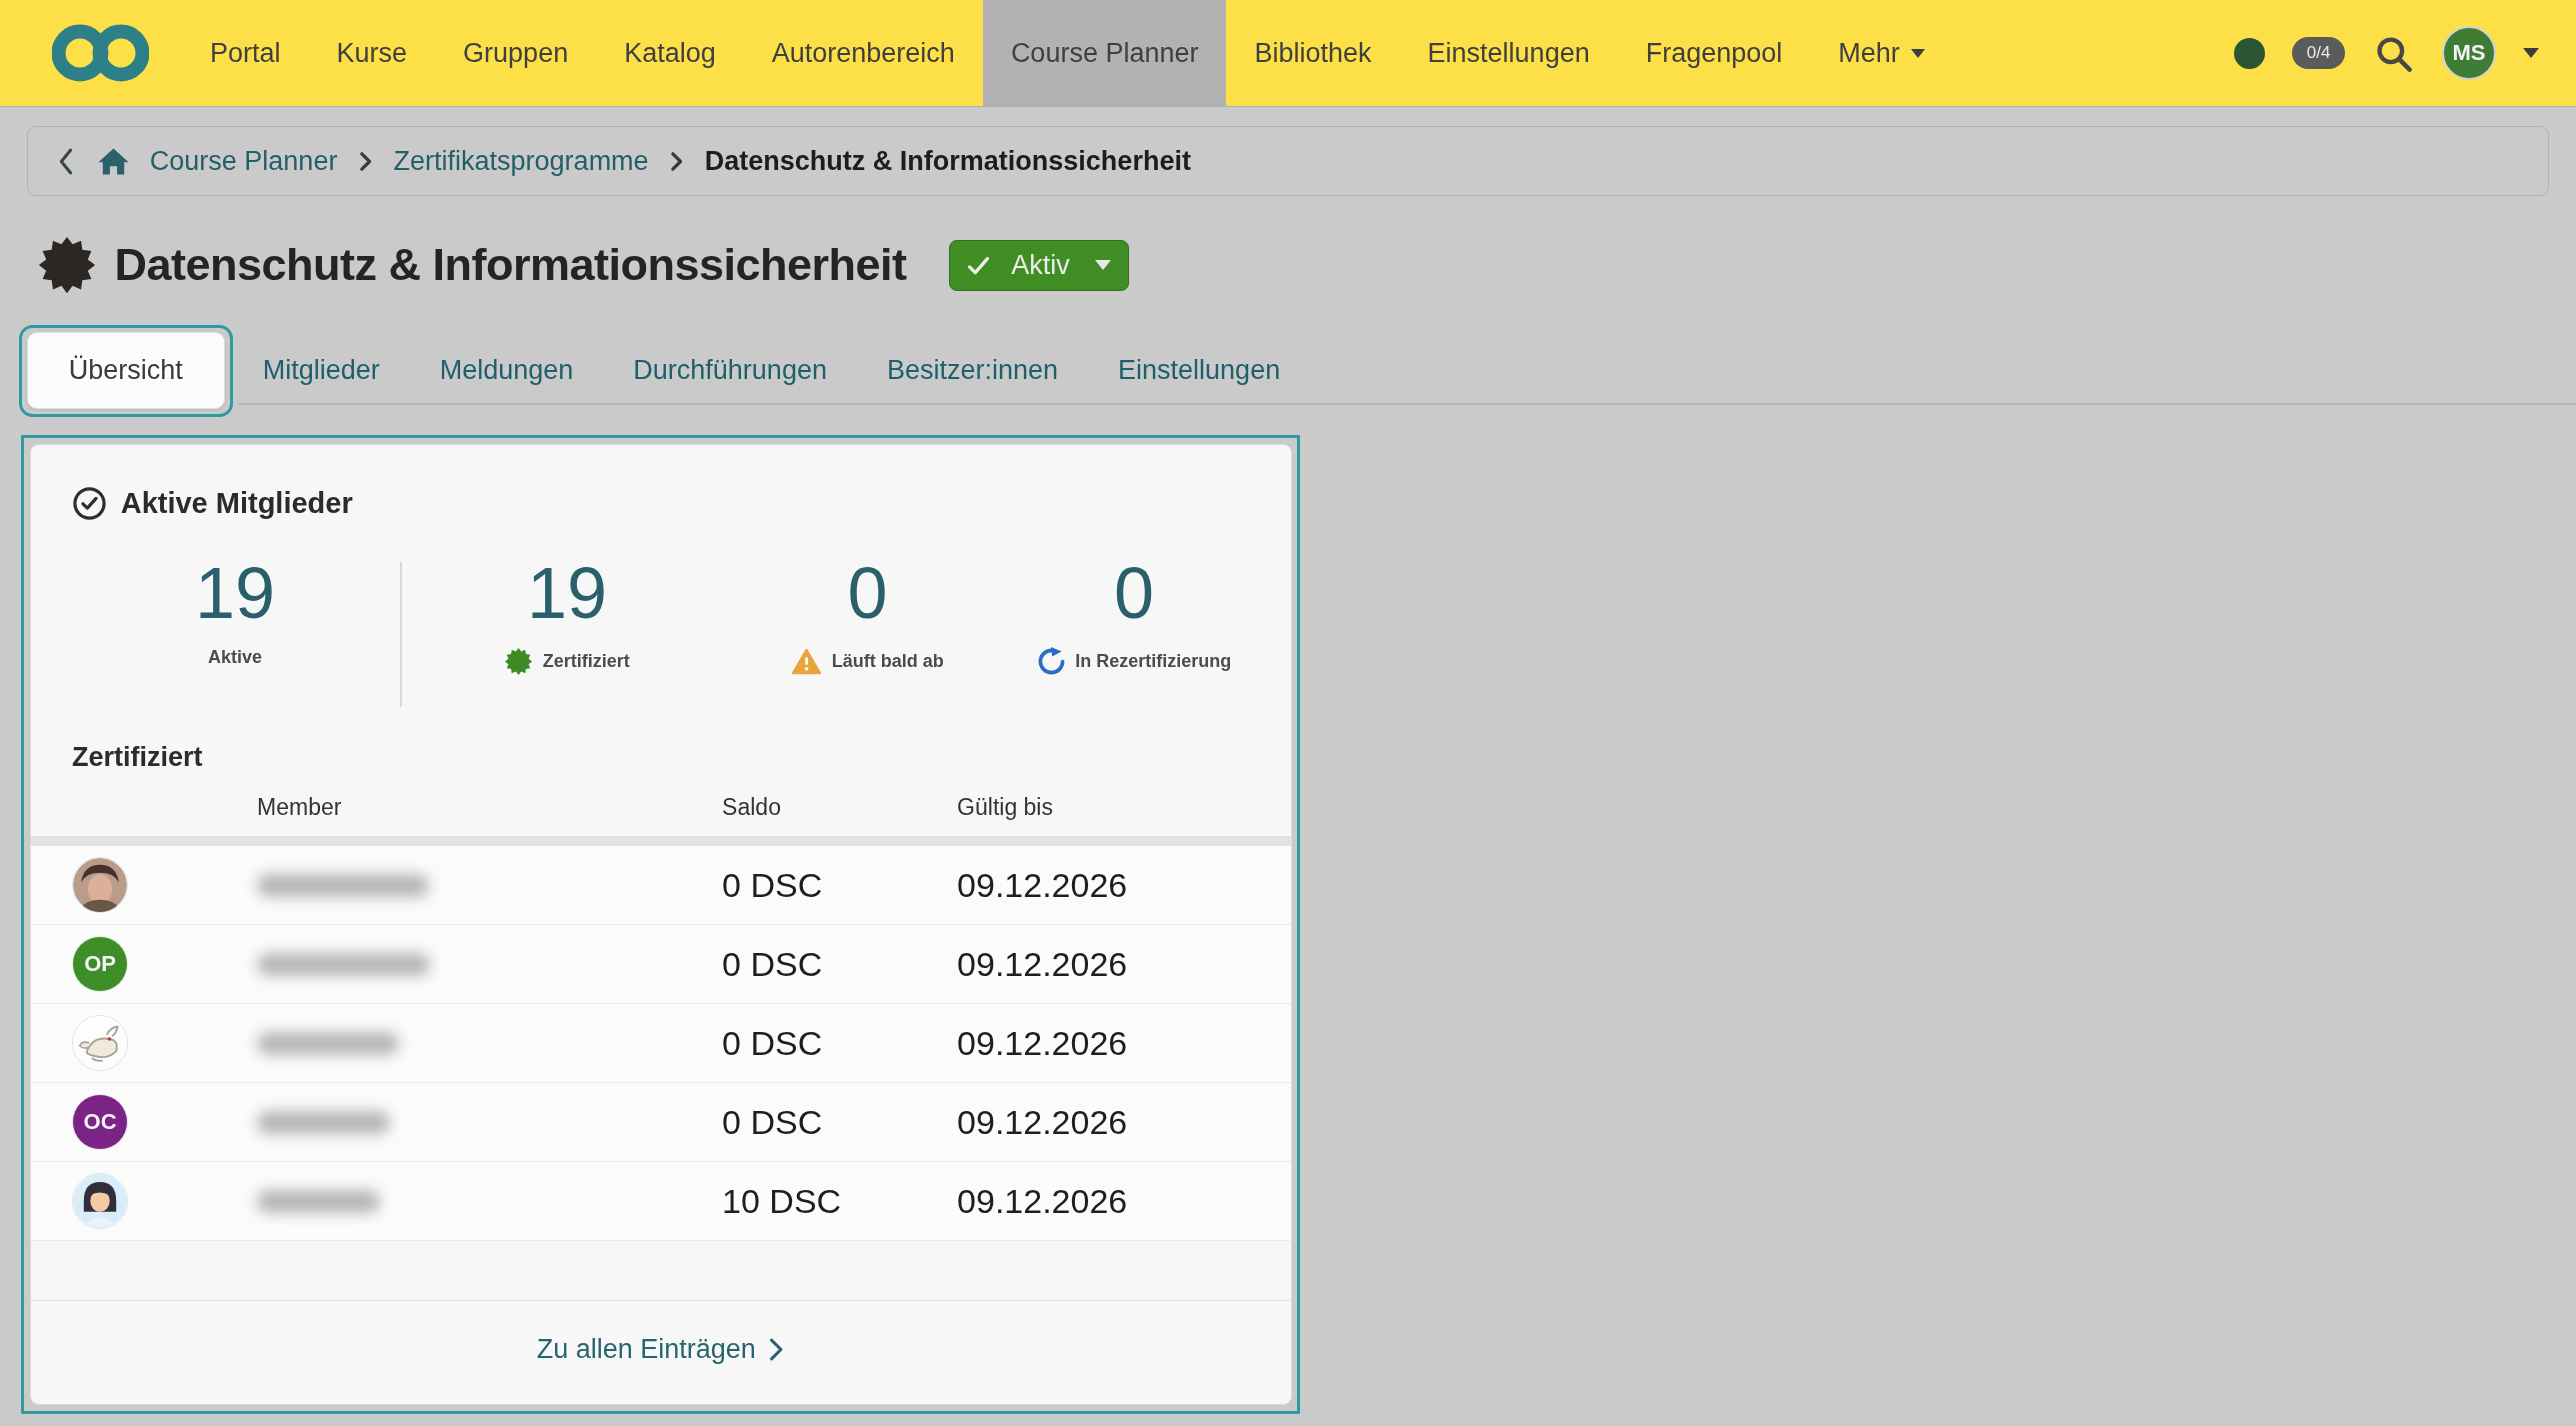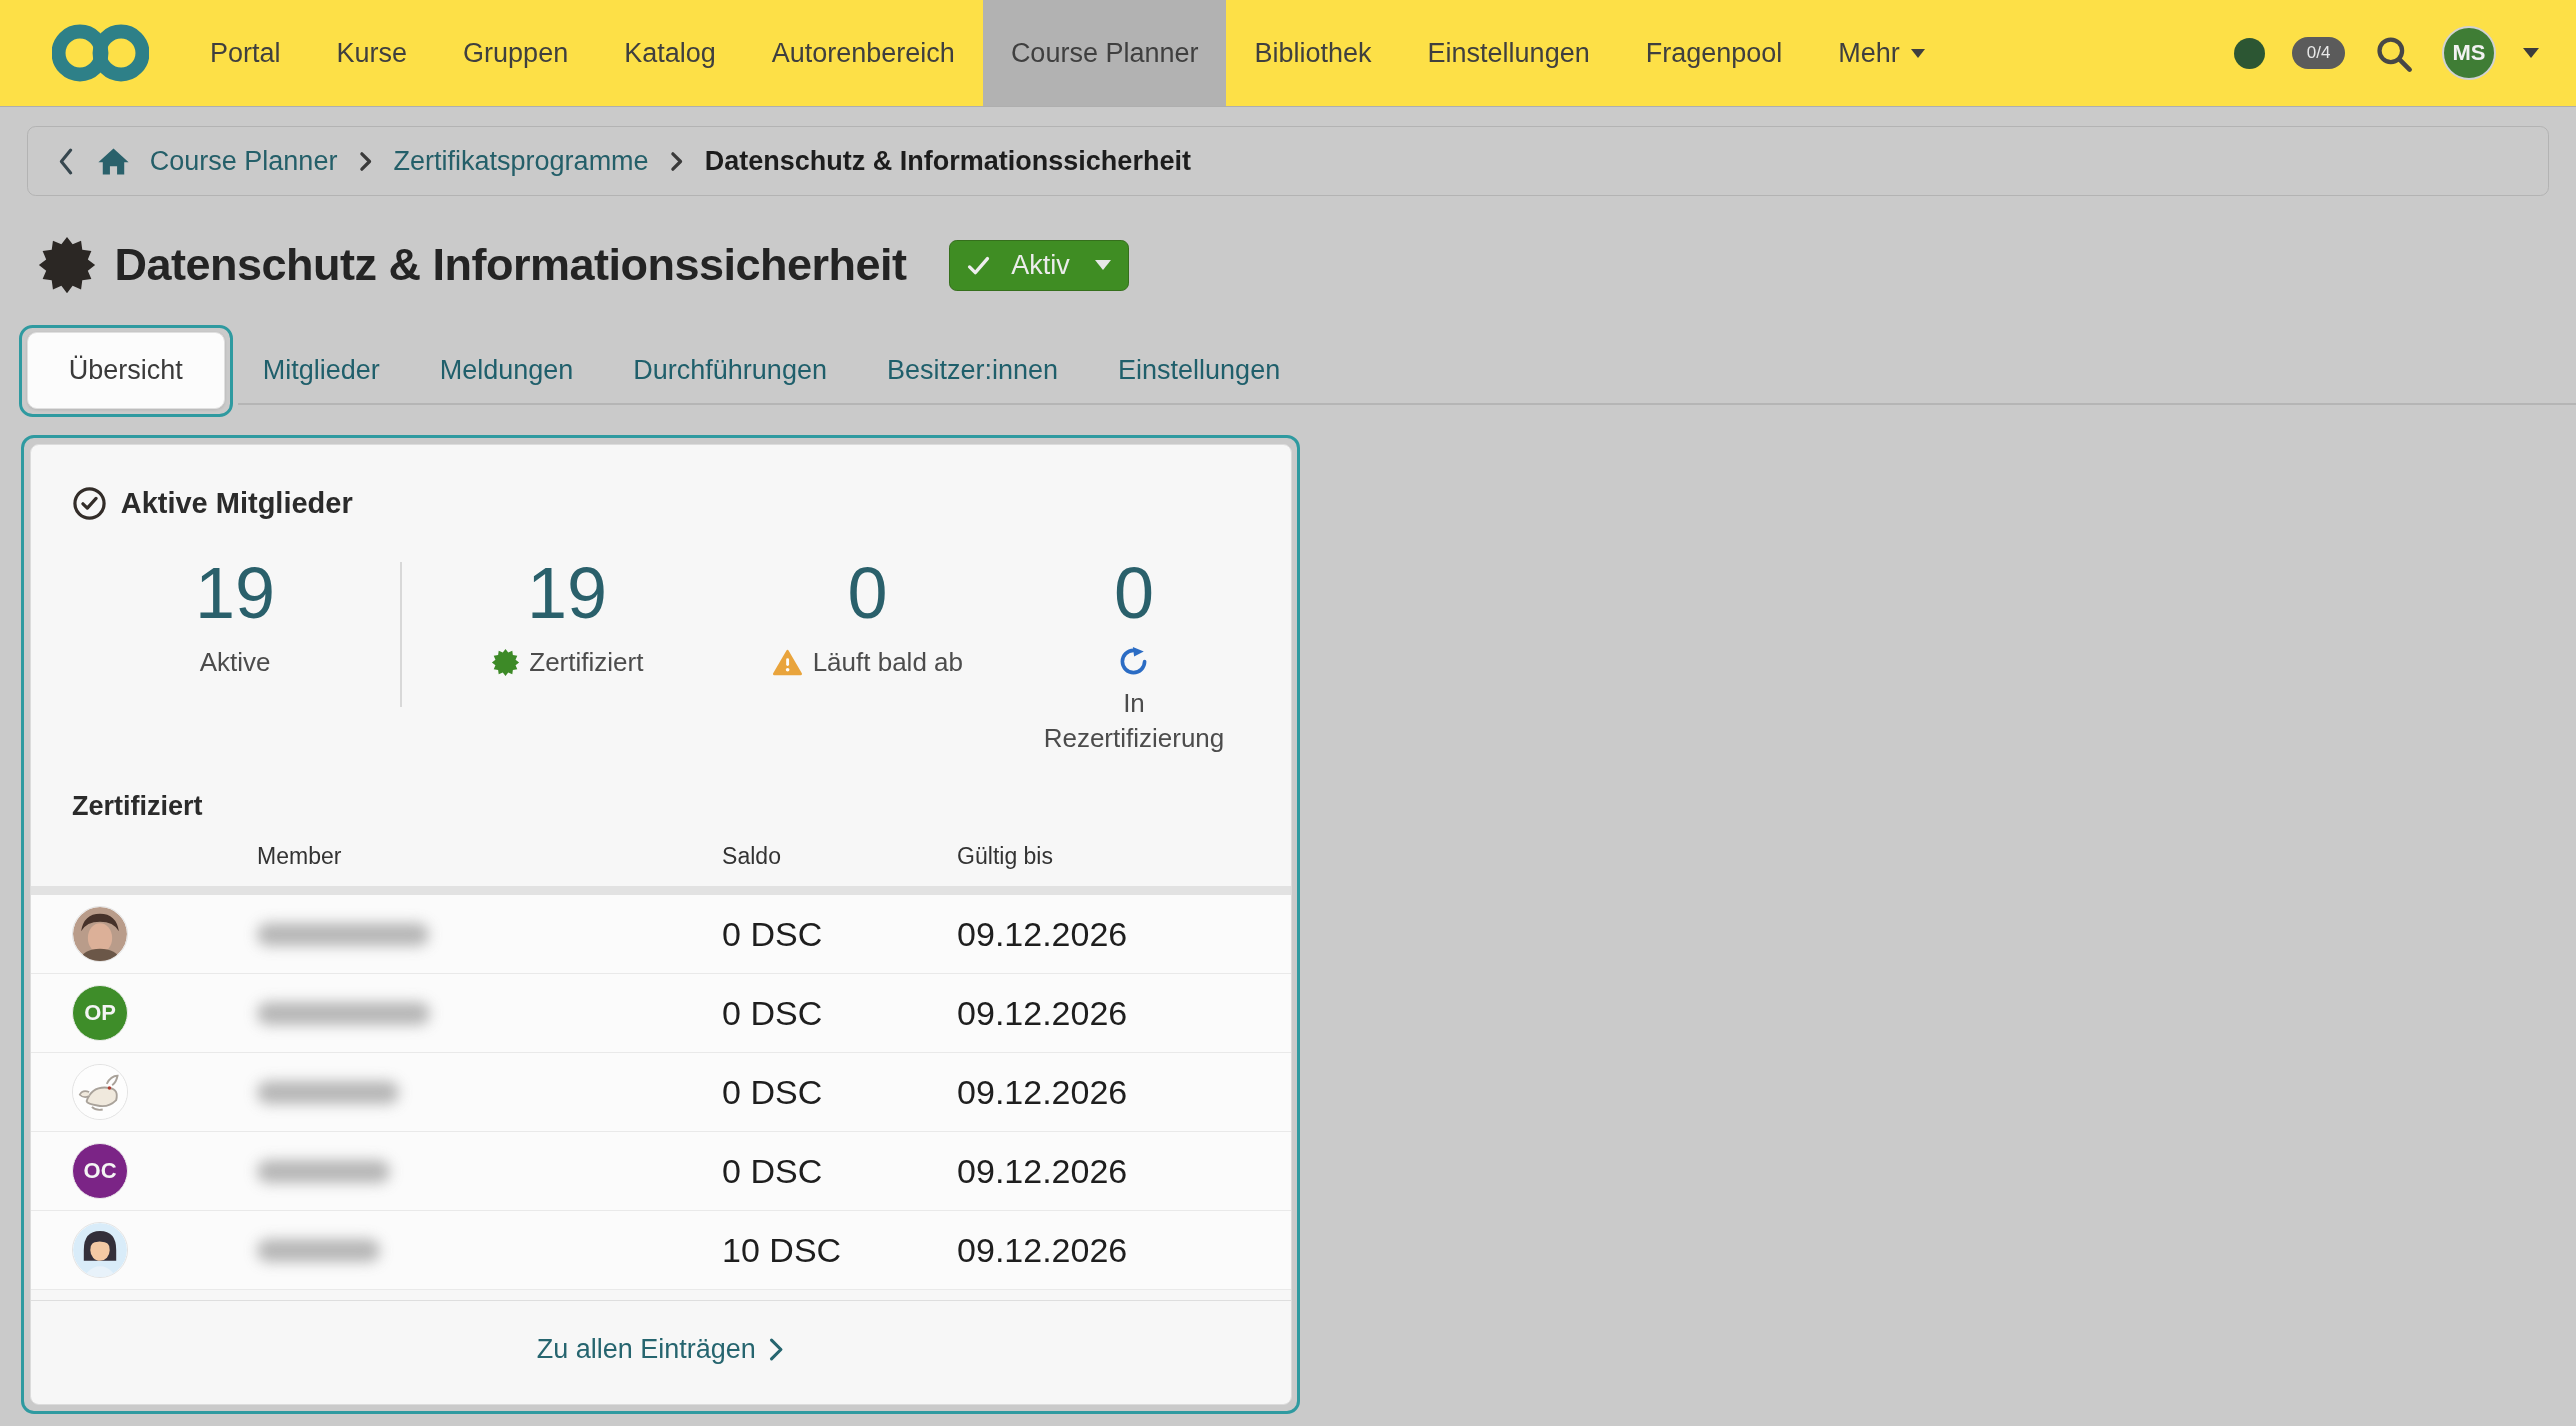--- a/index.html
+++ b/index.html
@@ -49,32 +49,32 @@
   .tab-underline { position:absolute; left:238px; right:0; top:83px; height:1.9px;
     background:#b5b5b5; }
   .active-tab-outline { border:3.9px solid #2f9aa0; border-radius:13.6px; padding:4.8px;
     position:relative; z-index:2; cursor:pointer; }
   .active-tab { background:#fcfcfc; border:1.9px solid #e0e0e0; border-radius:9.7px;
     padding:22px 41px; font-size:27px; color:#3a3a3a; box-shadow:0 1px 2.9px rgba(0,0,0,0.10); }
   .tab { font-size:27px; color:#1f5f6b; padding:0 30px; cursor:pointer; white-space:nowrap; }
 
   
   .card-outline { margin:13.6px 0 0 21.3px; width:1279px; height:979px;
-    border:3.9px solid #2f9aa0; border-radius:13px; padding:5.8px; }
+    border:3.9px solid #2f9aa0; border-radius:1px; padding:5.8px; }
   .card { background:#f7f7f7; border:1.9px solid #dcdcdc; border-radius:8.7px;
     height:100%; display:flex; flex-direction:column; overflow:hidden; }
   .card-head { padding:41px 41px 0 41px; display:flex; align-items:center; gap:13.6px; }
   .card-head-label { font-size:29px; font-weight:bold; color:#2b2b2b; }
 
   .stats { display:flex; margin-top:35px; padding-left:39px; align-items:flex-start; }
   .stat { text-align:center; }
   .stat-1 { width:330px; } .stat-2 { width:330px; } .stat-3 { width:271px; } .stat-4 { width:262px; }
   .stat-num { font-size:72px; color:#2a606b; line-height:1.05; }
-  .stat-label { margin-top:15.5px; font-size:26px; color:#4c4c4c;
-    display:flex; align-items:center; justify-content:center; gap:9.7px; flex-wrap:wrap; }
+  .stat-label { margin-top:15.5px; font-size:18px; color:#4c4c4c;
+    display:flex; align-items:center; justify-content:center; gap:9.7px; flex-wrap:wrap;font-weight:bold; }
   .stat-4 .stat-label { width:204px; margin-left:auto; margin-right:auto; line-height:1.35; }
   .vdiv { width:1.9px; height:145px; background:#d8d8d8; margin-top:5.8px; }
 
   .section-title { margin:35px 0 21.3px 41px; font-size:27px; font-weight:bold; color:#2b2b2b; }
 
   .tgrid { display:grid; grid-template-columns:226px 465px 235px 1fr; align-items:center; }
   .thead { font-size:23px; color:#333; padding-bottom:15.5px; }
   .thead-band { height:9.7px; background:#e2e2e2; }
   .trow { height:79px; background:#fbfbfb; border-bottom:1.9px solid #e9e9e9; cursor:pointer; }
   .avatar { width:56px; height:56px; border-radius:50%; margin-left:41px;

